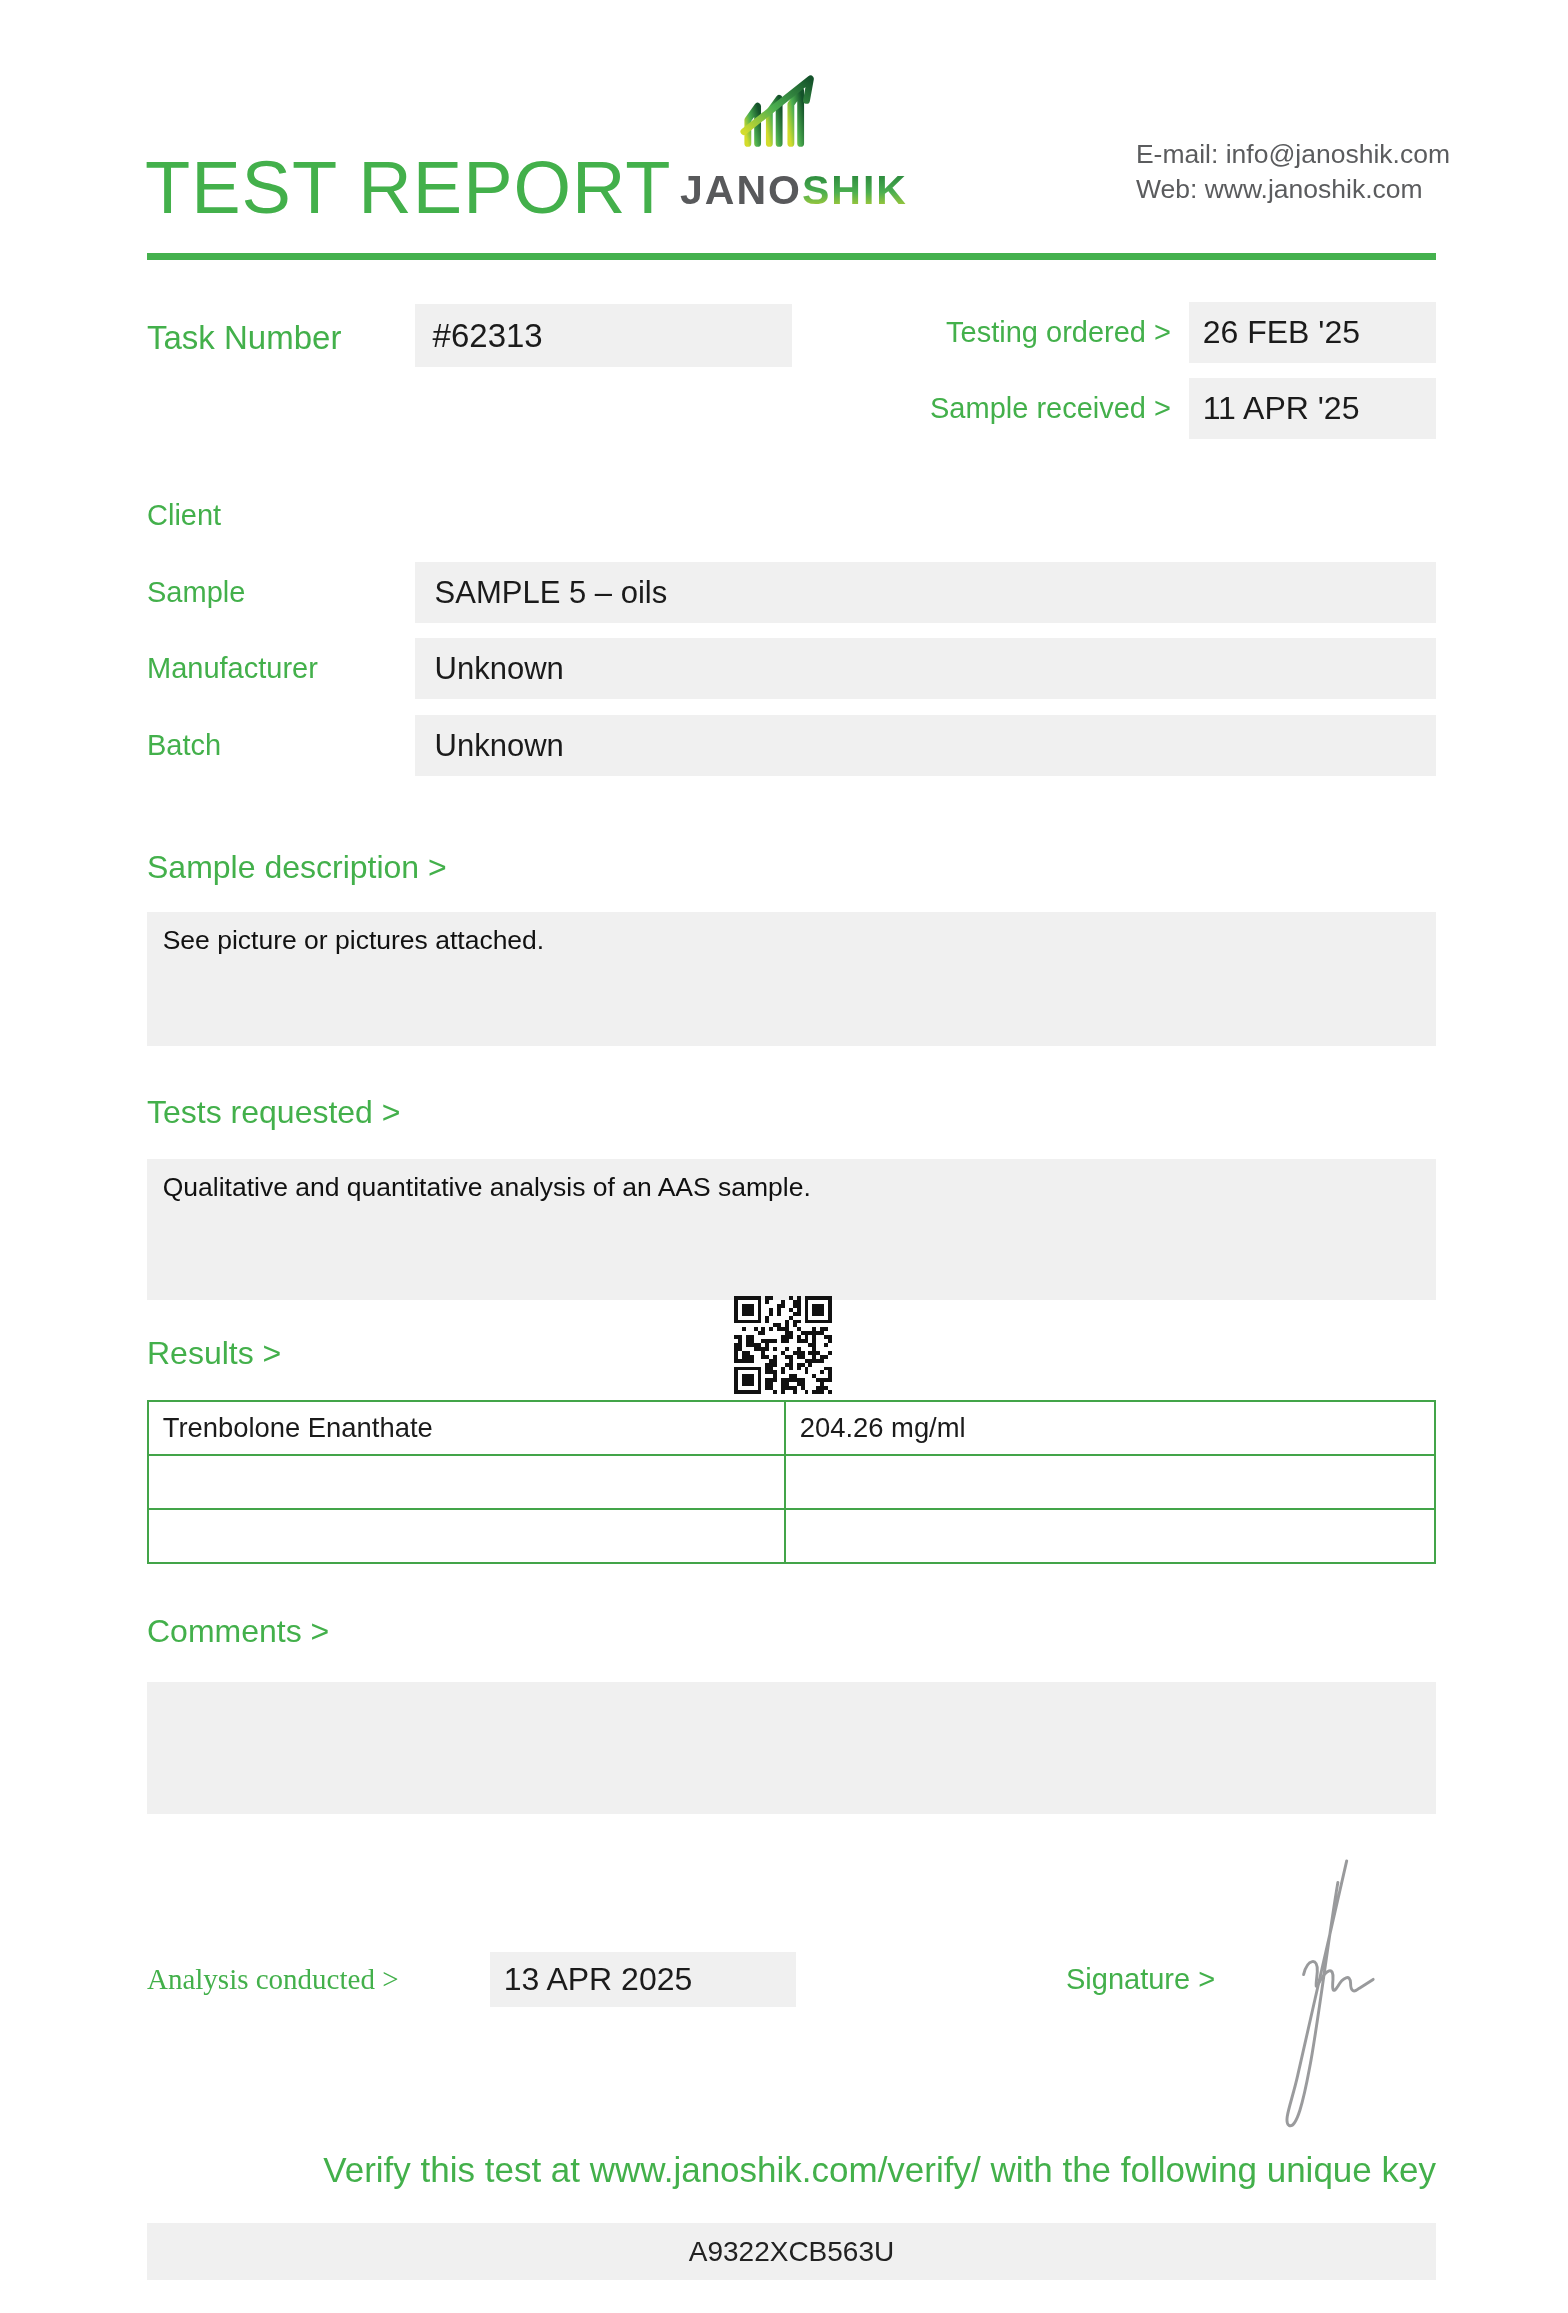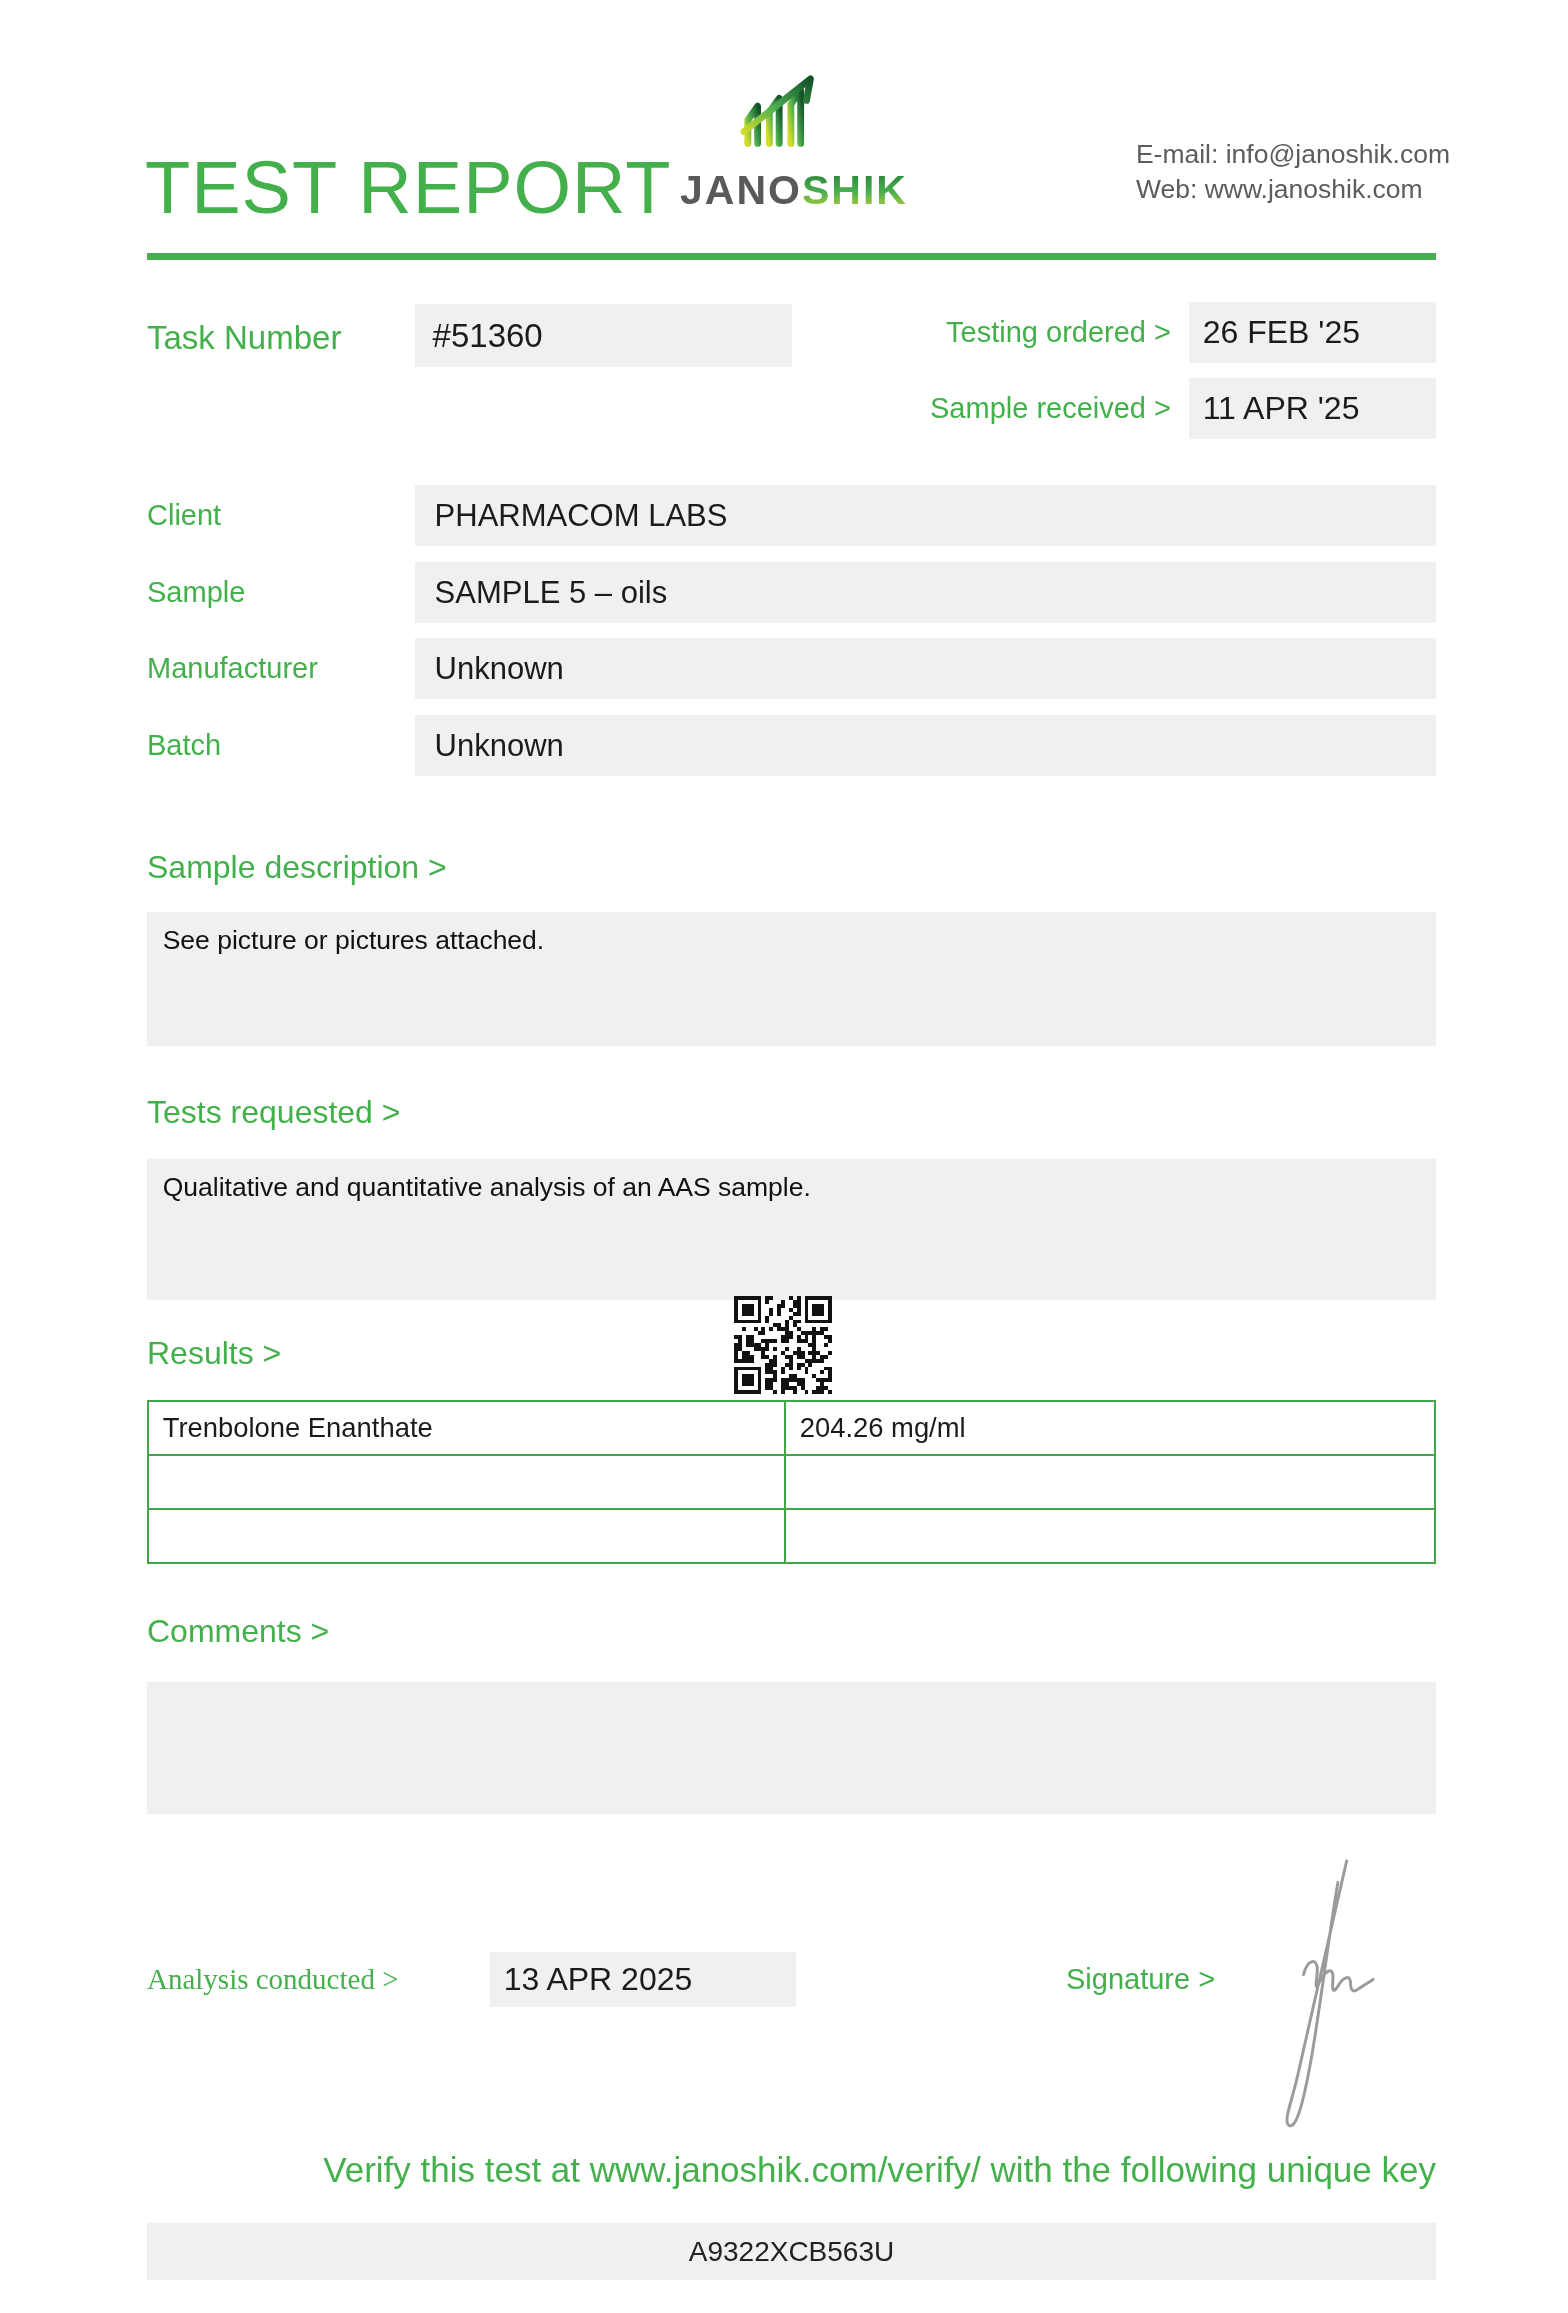--- a/index.html
+++ b/index.html
@@ -83,29 +83,28 @@
   </div>
 
   <div class="contact">
     <div>E-mail: info@janoshik.com</div>
     <div>Web: www.janoshik.com</div>
   </div>
 
   <div class="rule"></div>
 
   <div class="glabel task-label">Task Number</div>
-  <div class="gbox task-box">#51360</div>
+  <div class="gbox task-box">#62313</div>
 
   <div class="glabel date-label r1">Testing ordered  &gt;</div>
   <div class="gbox date-box r1">26 FEB '25</div>
   <div class="glabel date-label r2">Sample received &gt;</div>
   <div class="gbox date-box r2">11 APR '25</div>
 
   <div class="glabel info-label" style="top:485px">Client</div>
-  <div class="gbox info-box" style="top:485px">PHARMACOM LABS</div>
   <div class="glabel info-label" style="top:562px">Sample</div>
   <div class="gbox info-box" style="top:562px">SAMPLE 5 – oils</div>
   <div class="glabel info-label" style="top:638px">Manufacturer</div>
   <div class="gbox info-box" style="top:638px">Unknown</div>
   <div class="glabel info-label" style="top:715px">Batch</div>
   <div class="gbox info-box" style="top:715px">Unknown</div>
 
   <div class="glabel sec-heading" style="top:849px">Sample description &gt;</div>
   <div class="gbox sec-box" style="top:912px;height:134px;">See picture or pictures attached.</div>
 

